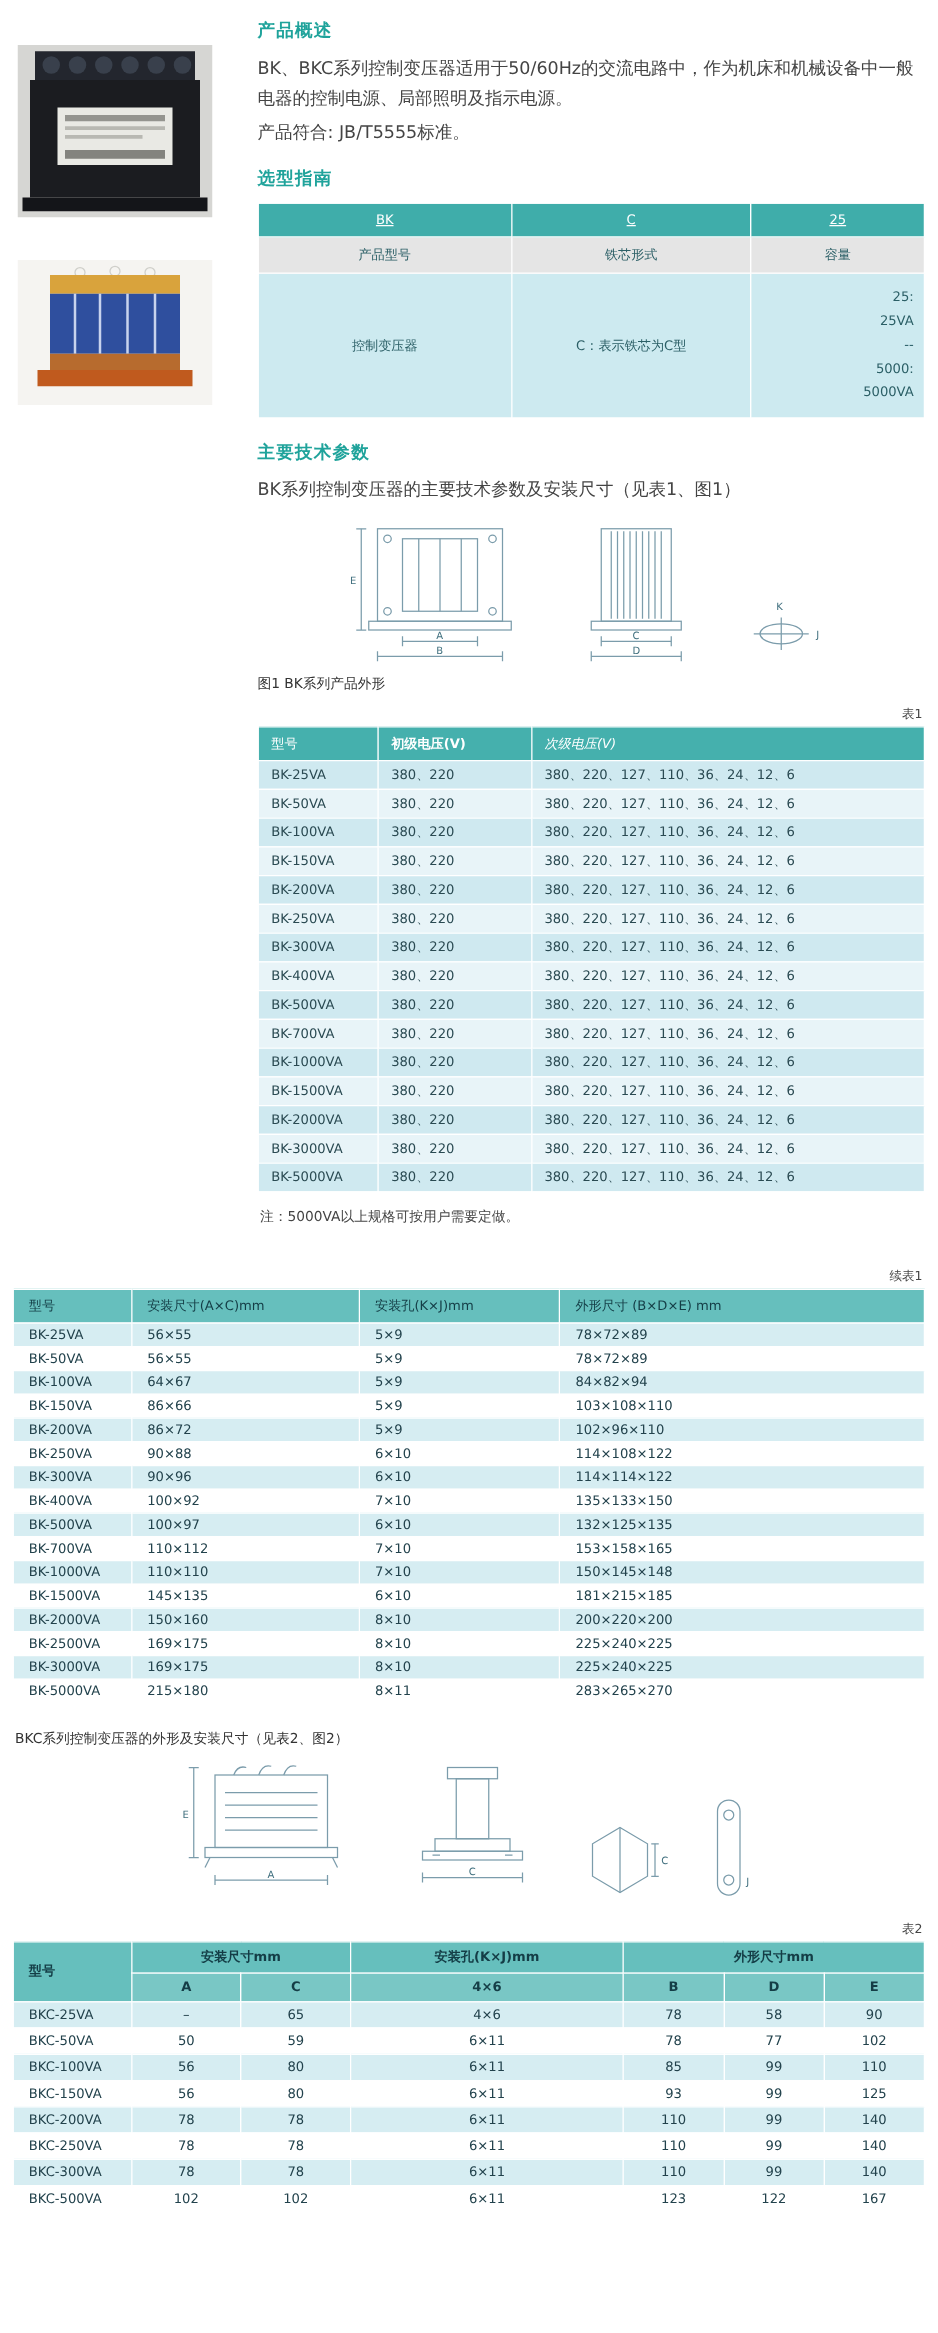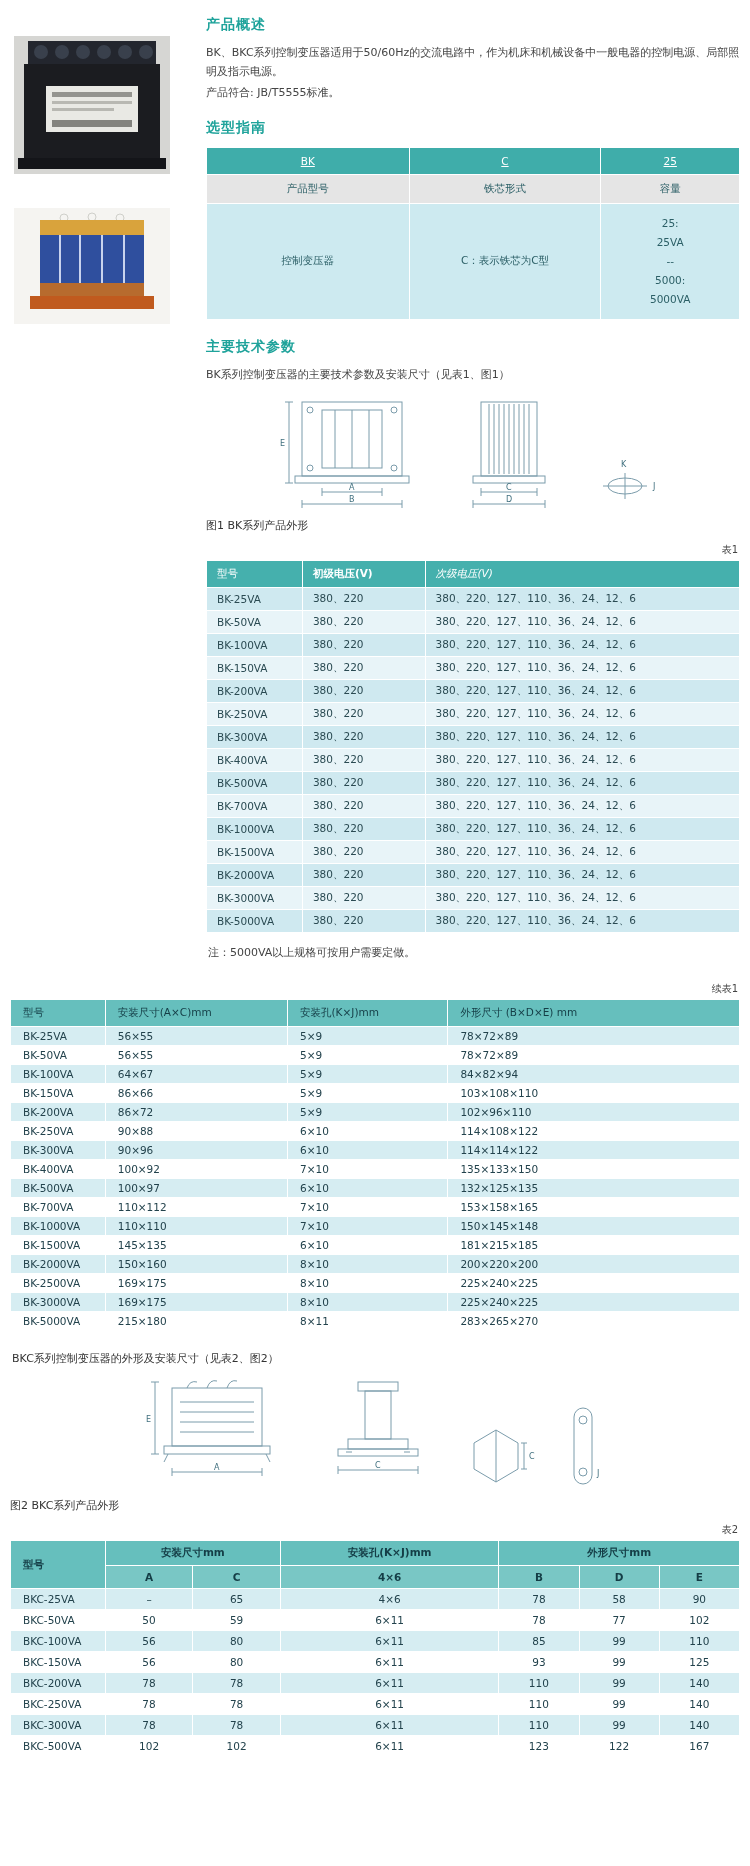--- a/index.html
+++ b/index.html
@@ -21,21 +21,21 @@
   .content { flex: 1; min-width: 0; }
 
   h2.sec {
     color: #1fa39b;
     font-size: 14px;
     font-weight: bold;
     letter-spacing: 1px;
     margin: 6px 0 10px 0;
   }
   p.bodytxt {
-    font-size: 11px;
+    font-size: 14px;
     line-height: 1.7;
     color: #444;
     margin-bottom: 3px;
   }
 
   
   table { border-collapse: collapse; width: 100%; }
   th, td { border: 1px solid #ffffff; }
 
   
@@ -44,21 +44,21 @@
     background: #3fadaa; color: #ffffff; font-weight: normal;
     padding: 7px 6px;
     text-decoration: underline;
   }
   .sel td { color: #2b5f66; }
   .sel tr.sub td { background: #e5e5e5; padding: 7px 6px; }
   .sel tr.main td { background: #cdeaf0; padding: 10px 8px; }
   .sel th:nth-child(1), .sel td:nth-child(1) { width: 38%; }
   .sel th:nth-child(2), .sel td:nth-child(2) { width: 36%; }
   .sel th:nth-child(3), .sel td:nth-child(3) { width: 26%; }
-  .cap-cell { white-space: pre-line; line-height: 1.8; text-align: center; }
+  .cap-cell { white-space: pre-line; line-height: 1.8; text-align: right; }
 
   
   .tbl1 { font-size: 10.5px; }
   .tbl1 th {
     background: #45b0ad; color: #ffffff; font-weight: normal;
     text-align: left; padding: 6px 10px;
   }
   .tbl1 td { padding: 4px 10px; color: #2a4a52; }
   .tbl1 tbody tr:nth-child(odd) td { background: #cfe9f0; }
   .tbl1 tbody tr:nth-child(even) td { background: #e8f4f8; }
@@ -96,21 +96,21 @@
 
   .tbl-label { text-align: right; font-size: 10px; color: #444; margin: 10px 2px 3px 0; }
 
   .fig-row { display: flex; justify-content: center; align-items: flex-end; gap: 26px; margin: 10px 0 4px 0; }
   .fig-caption { text-align: left; font-size: 11px; color: #333; margin: 2px 0 4px 0; }
   .drawing line, .drawing rect, .drawing path, .drawing ellipse, .drawing circle, .drawing polygon {
     stroke: #7b9cab; fill: none; stroke-width: 1;
   }
   .drawing text { fill: #41707f; font-size: 8px; stroke: none; font-family: "DejaVu Sans", sans-serif; }
 
-  .fullwide { margin-top: 22px; }
+  .fullwide { margin-top: 33px; }
   .note { font-size: 11px; color: #444; margin: 12px 0 0 2px; }
   .intro-line { font-size: 11px; color: #333; margin: 20px 0 4px 2px; }
   .bottom-pad { height: 270px; }
 </style>
 </head>
 <body>
 
 <div class="page">
 
   <div class="top">
@@ -494,21 +494,20 @@
         <text x="65" y="35">C</text>
       </svg>
 
       <svg class="drawing" width="44" height="92" viewBox="0 0 44 92">
         <rect x="10" y="6" width="18" height="76" rx="9"></rect>
         <circle cx="19" cy="18" r="4"></circle>
         <circle cx="19" cy="70" r="4"></circle>
         <text x="33" y="74">J</text>
       </svg>
     </div>
-    <div class="fig-caption">图2 BKC系列产品外形</div>
 
     <div class="tbl-label">表2</div>
 
     <table class="tbl2">
       <thead>
         <tr>
           <th rowspan="2" class="model-h">型号</th>
           <th colspan="2">安装尺寸mm</th>
           <th>安装孔(K×J)mm</th>
           <th colspan="3">外形尺寸mm</th>

